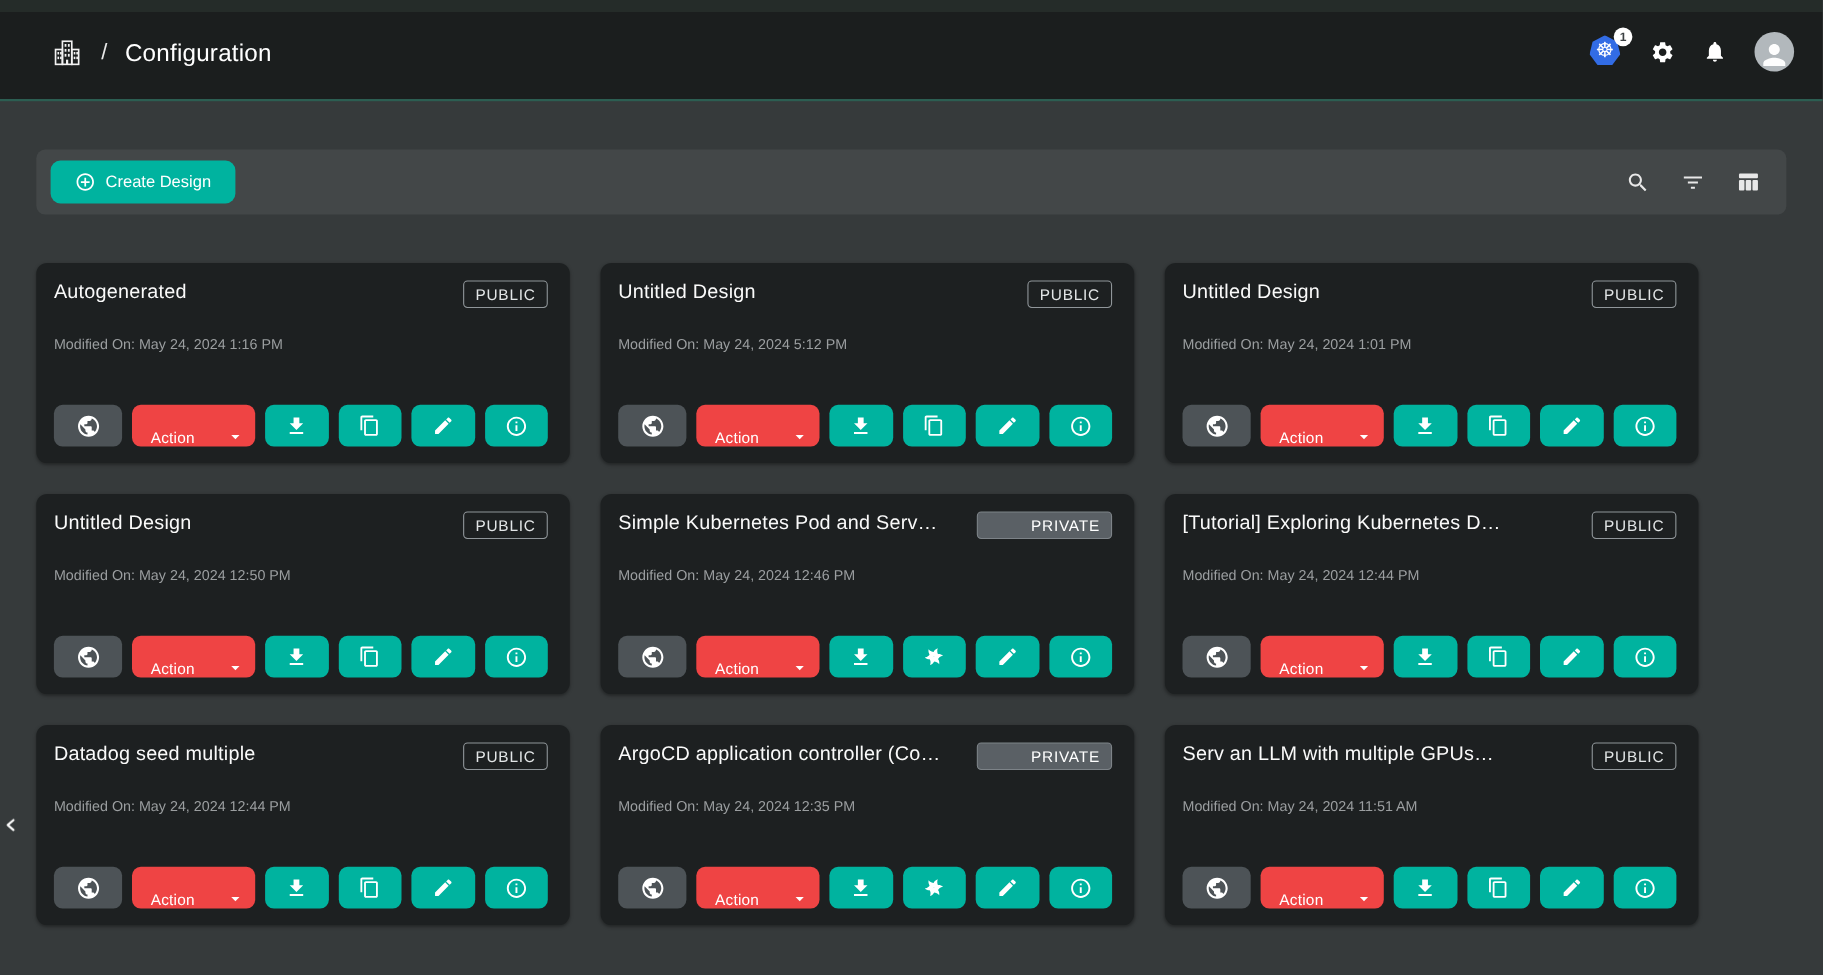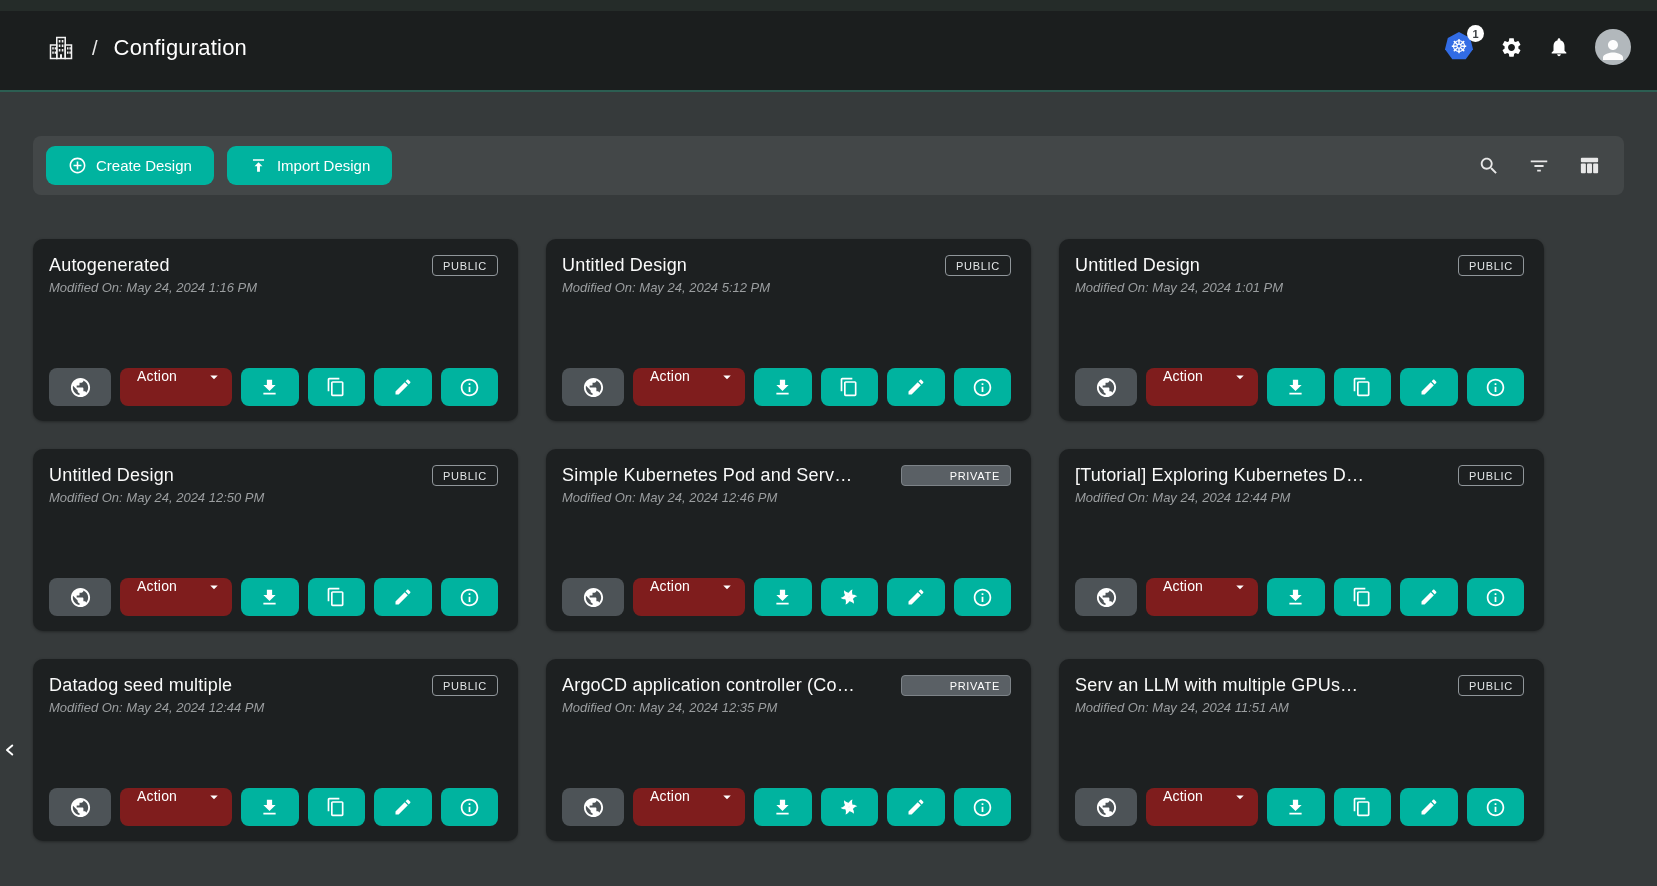--- a/index.html
+++ b/index.html
@@ -56,33 +56,33 @@
   .card {
     height:182px; background:#1d2021; border-radius:10px; padding:16px 20px 15px 16px;
     display:flex; flex-direction:column; box-shadow:0 1px 3px rgba(0,0,0,.35);
   }
   .card-head { display:flex; align-items:flex-start; }
   .card-title {
     color:#fafafa; font-size:18px; font-weight:500; white-space:nowrap; overflow:hidden;
     text-overflow:ellipsis; max-width:360px; letter-spacing:.2px;
   }
   .badge {
-    margin-left:auto; font-size:11px; letter-spacing:.7px; color:#e2e5e6;
+    margin-left:auto; font-size:14px; letter-spacing:.7px; color:#e2e5e6;
     border:1px solid #90969a; border-radius:4px; padding:4px 10px 3px; background:transparent; flex:none;
   }
   .badge.filled { background:#5a6065; border-color:#7d8388; color:#fff;padding-left:48px; }
-  .card-modified { margin-top:4px; color:#9b9ea0; font-size:13px; font-style:italic; }
+  .card-modified { margin-top:25px; color:#9b9ea0; font-size:13px; }
   .card-actions { margin-top:auto; display:flex; align-items:center; gap:9px; }
   .abtn {
     height:38px; border:none; border-radius:8px; cursor:pointer; display:flex;
     align-items:center; justify-content:center; font-family:"Liberation Sans",sans-serif;
   }
   .abtn.gray { background:#4d5357; }
   .abtn.globe { width:62px; flex:none; }
-  .split { display:flex; align-items:flex-start; height:38px; background:#7f1d1d; border-radius:8px; overflow:hidden; flex:none; }
+  .split { display:flex; align-items:flex-end; height:38px; background:#ef4444; border-radius:8px; overflow:hidden; flex:none; }
   .split-label {
     background:transparent; border:none; color:#fff; font-size:14px; padding:0 17px;
     cursor:pointer; font-family:"Liberation Sans",sans-serif; letter-spacing:.2px;
   }
   .split-sep { width:1px; background:rgba(255,255,255,.55); margin:0; }
   .split-caret { background:transparent; border:none; width:37px; display:flex; align-items:center; justify-content:center; cursor:pointer; }
   .abtn.teal { background:#00B39F; flex:1 1 0; }
 
   
   .drawer-toggle { position:fixed; left:1px; top:736px; width:20px; height:28px; display:flex; align-items:center; cursor:pointer; }
@@ -148,28 +148,20 @@
 
   <div class="toolbar">
     <button class="tb-btn">
       <span>
         <svg width="19" height="19" viewBox="0 0 24 24" fill="#fff">
             <path d="M13 7h-2v4H7v2h4v4h2v-4h4v-2h-4V7zm-1-5C6.48 2 2 6.48 2 12s4.48 10 10 10 10-4.48 10-10S17.52 2 12 2zm0 18c-4.41 0-8-3.59-8-8s3.59-8 8-8 8 3.59 8 8-3.59 8-8 8z"></path>
           </svg>
       </span>
       <span>Create Design</span>
     </button>
-    <button class="tb-btn">
-      <span>
-        <svg width="19" height="19" viewBox="0 0 24 24" fill="#fff">
-            <path d="M5 4v2h14V4H5zm7 4l-5 5h3.2v7h3.6v-7H17l-5-5z"></path>
-          </svg>
-      </span>
-      <span>Import Design</span>
-    </button>
     <div class="tb-icons">
       <div class="tb-ic">
         <svg width="22" height="22" viewBox="0 0 24 24" fill="#e8e8e8">
             <path d="M15.5 14h-.79l-.28-.27C15.41 12.59 16 11.11 16 9.5 16 5.91 13.09 3 9.5 3S3 5.91 3 9.5 5.91 16 9.5 16c1.61 0 3.09-.59 4.23-1.57l.27.28v.79l5 4.99L20.49 19l-4.99-5zm-6 0C7.01 14 5 11.99 5 9.5S7.01 5 9.5 5 14 7.01 14 9.5 11.99 14 9.5 14z"></path>
           </svg>
       </div>
       <div class="tb-ic">
         <svg width="22" height="22" viewBox="0 0 24 24" fill="#e8e8e8">
             <path d="M3 6h18v2H3V6zm4 5h10v2H7v-2zm3 5h4v2h-4v-2z"></path>
           </svg>

